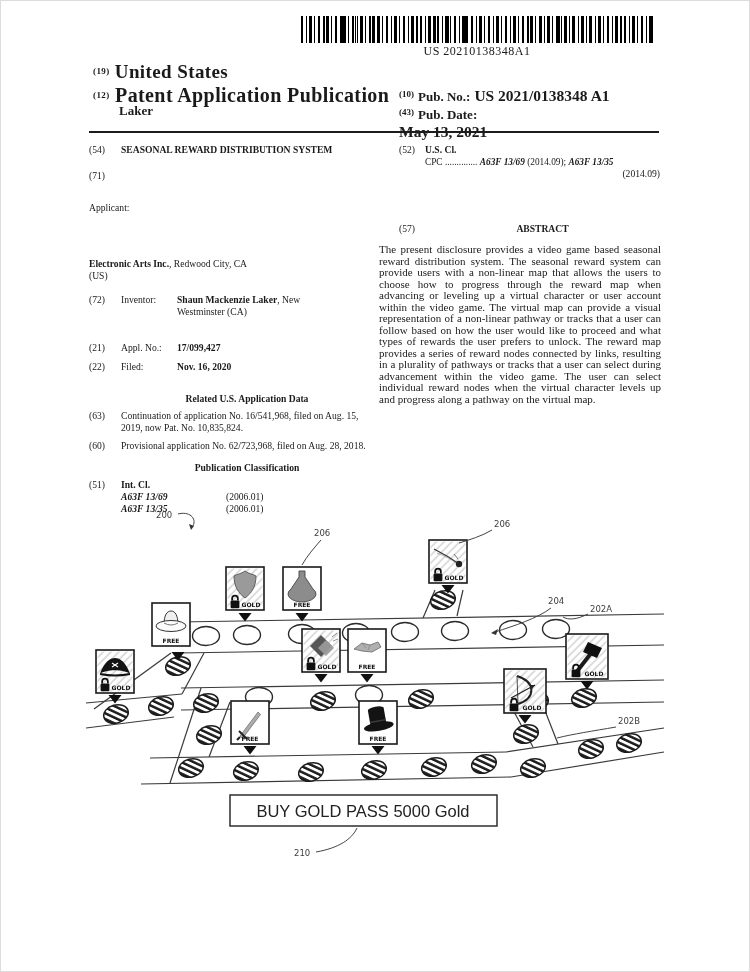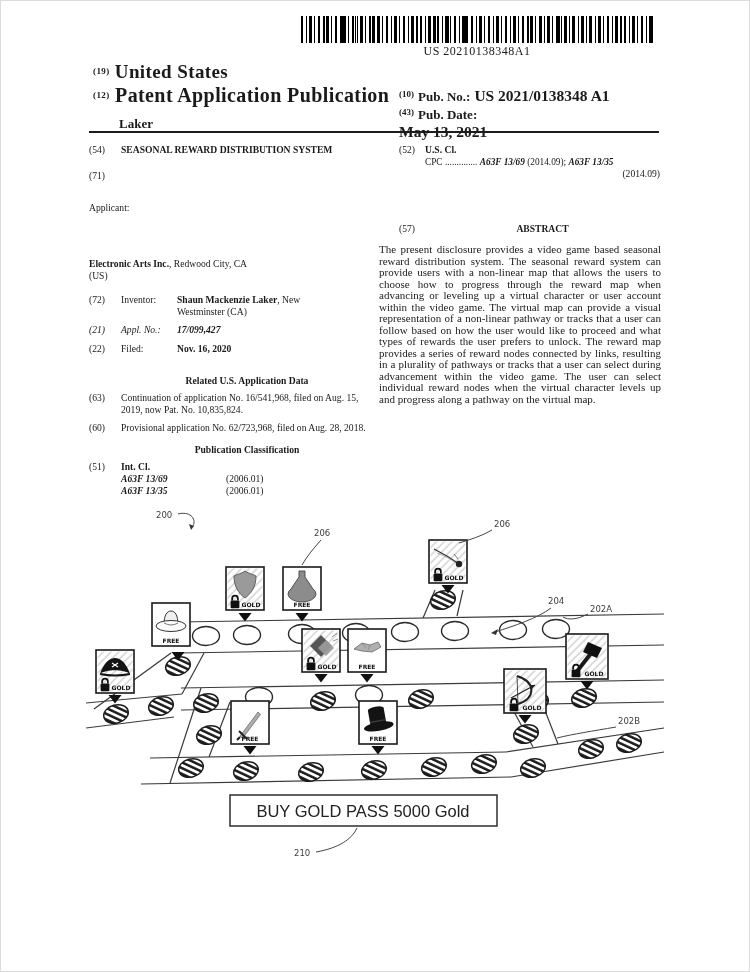--- a/index.html
+++ b/index.html
@@ -9,21 +9,21 @@
   
   .barcode{left:300px;top:15px;width:352px;height:27px;
     background-image:
       repeating-linear-gradient(90deg,transparent 0 9px,#000 9px 11px,transparent 11px 23px,#000 23px 24px,transparent 24px 31px),
       repeating-linear-gradient(90deg,#000 0 2px,transparent 2px 5px,#000 5px 6px,transparent 6px 8px,#000 8px 11px,transparent 11px 13px,#000 13px 14px,transparent 14px 17px);
     background-color:#fff;}
   .barcode-text{left:300px;top:43px;width:352px;text-align:center;font-size:12px;letter-spacing:.5px;}
   .code-sm{font-size:9px;vertical-align:4px;}
   .h-country{left:92px;top:60px;font-size:19px;font-weight:bold;letter-spacing:.4px;}
   .h-doctype{left:92px;top:83px;font-size:20px;font-weight:bold;letter-spacing:.4px;}
-  .h-author{left:118px;top:115px;font-size:13px;font-weight:bold;}
+  .h-author{left:118px;top:102px;font-size:13px;font-weight:bold;}
   .h-right{left:398px;width:260px;font-weight:bold;}
   .h-pubno{top:86px;}
   .h-pubdate{top:104px;display:flex;justify-content:space-between;align-items:baseline;flex-direction:column;}
   .h-lbl{font-size:13px;font-weight:bold;}
   .h-val{font-size:15.5px;font-weight:bold;}
   .rule{left:88px;top:130px;width:570px;height:2px;background:#1c1c1c;}
   
   .col{font-size:9.6px;line-height:12px;}
   .lrow{display:flex;align-items:flex-start;}
   .g{flex:0 0 32px;}
@@ -85,21 +85,21 @@
       <span class="lab">Applicant:</span>
       <span style="width:178px;"><span class="b">Electronic Arts Inc.</span><span>, Redwood City, CA (US)</span></span>
     </div>
 
     <div class="lrow" style="margin-top:12px;">
       <span class="g">(72)</span>
       <span class="lab">Inventor:</span>
       <span style="width:162px;"><span class="b">Shaun Mackenzie Laker</span><span>, New Westminster (CA)</span></span>
     </div>
 
-    <div class="lrow" style="margin-top:6px;font-style:italic;">
+    <div class="lrow" style="margin-top:24px;">
       <span class="g">(21)</span>
       <span class="lab">Appl. No.:</span>
       <span class="b">17/099,427</span>
     </div>
 
     <div class="lrow" style="margin-top:7px;">
       <span class="g">(22)</span>
       <span class="lab">Filed:</span>
       <span class="b">Nov. 16, 2020</span>
     </div>

